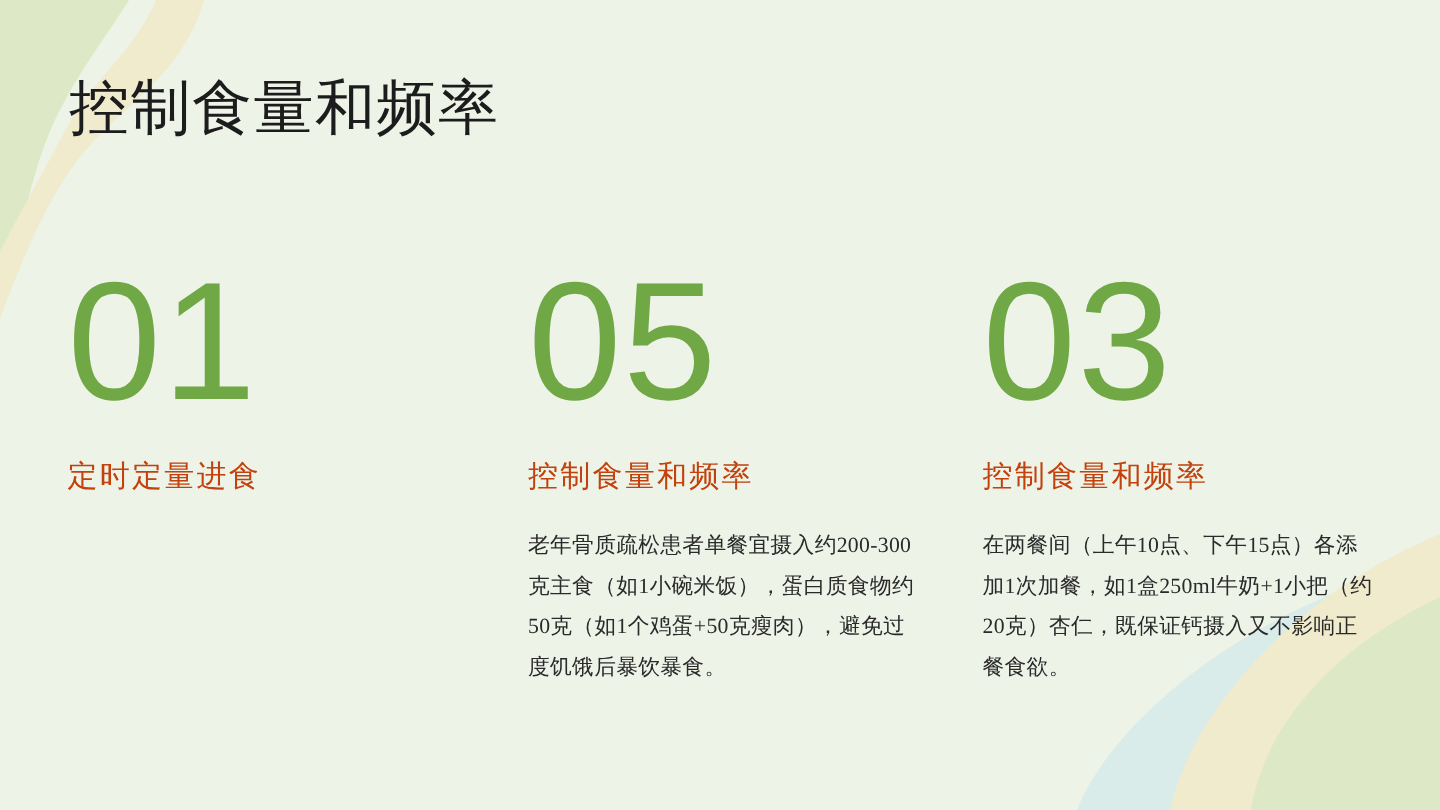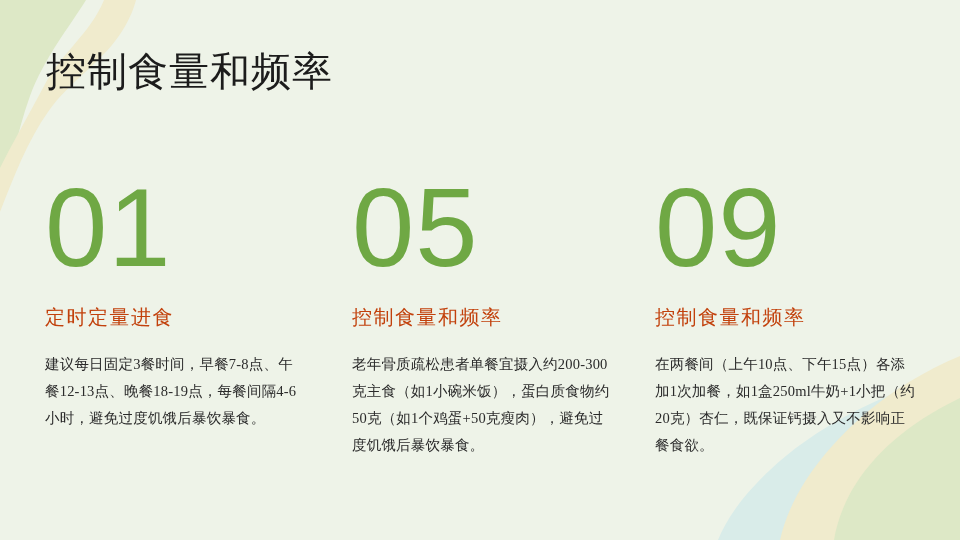--- a/index.html
+++ b/index.html
@@ -102,29 +102,28 @@
     <path d="M960,398 C906,424 872,456 852,490 C842,508 836,526 834,540 L960,540 Z" fill="#dde8c6"></path>
   </svg>
 
   <div id="slide-title">控制食量和频率</div>
 
   <div id="columns">
 
     <div class="column col-0">
       <div class="col-number">01</div>
       <div class="col-heading">定时定量进食</div>
-      <div class="col-body">建议每日固定3餐时间，早餐7-8点、午餐12-13点、晚餐18-19点，每餐间隔4-6小时，避免过度饥饿后暴饮暴食。</div>
     </div>
 
     <div class="column col-1">
       <div class="col-number">05</div>
       <div class="col-heading">控制食量和频率</div>
       <div class="col-body">老年骨质疏松患者单餐宜摄入约200-300克主食（如1小碗米饭），蛋白质食物约50克（如1个鸡蛋+50克瘦肉），避免过度饥饿后暴饮暴食。</div>
     </div>
 
     <div class="column col-2">
-      <div class="col-number">09</div>
+      <div class="col-number">03</div>
       <div class="col-heading">控制食量和频率</div>
       <div class="col-body">在两餐间（上午10点、下午15点）各添加1次加餐，如1盒250ml牛奶+1小把（约20克）杏仁，既保证钙摄入又不影响正餐食欲。</div>
     </div>
 
   </div>
 </div>
 
 </body></html>

